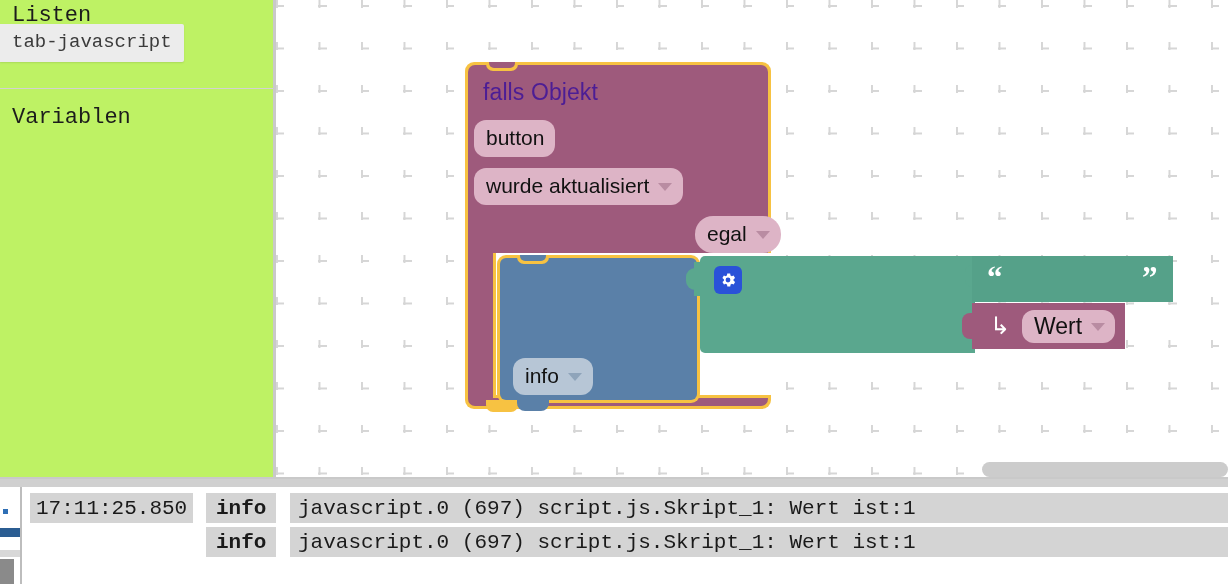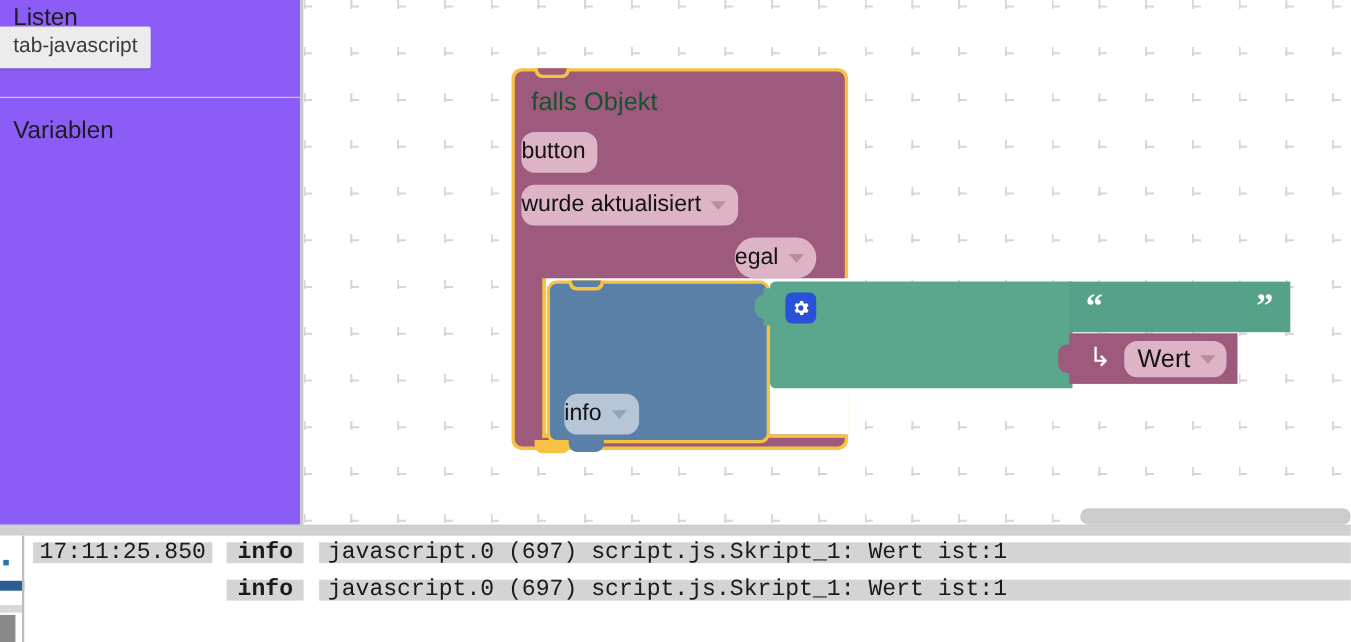--- a/index.html
+++ b/index.html
@@ -7,21 +7,22 @@
     width:1228px;height:584px;overflow:hidden;
     background:#ffffff;
     font-family:"Liberation Sans", sans-serif;
     -webkit-font-smoothing:antialiased;
   }
   #root{position:relative;width:1228px;height:584px;}
 
   
   .toolbox{
     position:absolute;left:0;top:0;width:273px;height:477px;
-    background:#8b5cf6;
+    background:#bef264;
+    font-family:Liberation Mono, monospace;
   }
   .toolbox-border{
     position:absolute;left:273px;top:0;width:3px;height:477px;
     background:#c9c9c9;
   }
   .tb-cat{
     position:absolute;left:12px;
     font-size:22px;color:#1c1c1c;line-height:28px;white-space:nowrap;
   }
   .tb-cat.c0{top:2px;}
@@ -119,33 +120,33 @@
     position:absolute;left:28px;top:191px;width:3px;height:145px;
     background:#f7c242;
   }
   .mouth-yellow-b{
     position:absolute;left:28px;top:333px;width:278px;height:3px;
     background:#f7c242;
   }
 
   .evt-title{
     position:absolute;left:18px;top:17px;
-    font-size:23px;color:#14532d;white-space:nowrap;letter-spacing:.1px;
+    font-size:23px;color:#4c1d95;white-space:nowrap;letter-spacing:.1px;
   }
 
   .field{
     position:absolute;
     background:#ddb4c6;border-radius:12px;
     color:#111111;font-size:21px;line-height:30px;
-    padding:3px 11px 4px 0;white-space:nowrap;
+    padding:3px 11px 4px 12px;white-space:nowrap;
     display:flex;align-items:center;gap:9px;
   }
   .field.f-button{left:9px;top:58px;}
   .field.f-updated{left:9px;top:106px;justify-content:center;}
-  .field.f-egal{left:203px;top:154px;border-radius:18px;}
+  .field.f-egal{left:230px;top:154px;border-radius:18px;}
 
   .caret{
     width:0;height:0;border-left:7px solid transparent;border-right:7px solid transparent;
     border-top:8px solid #b98ca2;display:inline-block;margin-top:2px;
   }
 
   .evt-lbl-trigger{
     position:absolute;left:18px;top:159px;
     font-size:23px;color:#ffffff;white-space:nowrap;
   }
@@ -273,21 +274,21 @@
   }
 
   .log-row{
     position:absolute;left:22px;height:30px;width:1206px;
     font-family:"Liberation Mono", monospace;
     font-size:21px;color:#1a1a1a;
   }
   .log-row.r0{top:14px;}
   .log-row.r1{top:48px;}
   .cell{
-    position:absolute;top:0;height:19px;background:#d4d4d4;
+    position:absolute;top:0;height:30px;background:#d4d4d4;
     display:flex;align-items:center;white-space:nowrap;
   }
   .cell.ts{left:8px;padding:0 6px;}
   .cell.lvl{left:184px;padding:0 10px;font-weight:bold;}
   .cell.msg{left:268px;padding:0 8px;min-width:940px;}
 </style>
 </head>
 <body>
 
 <div id="root">

